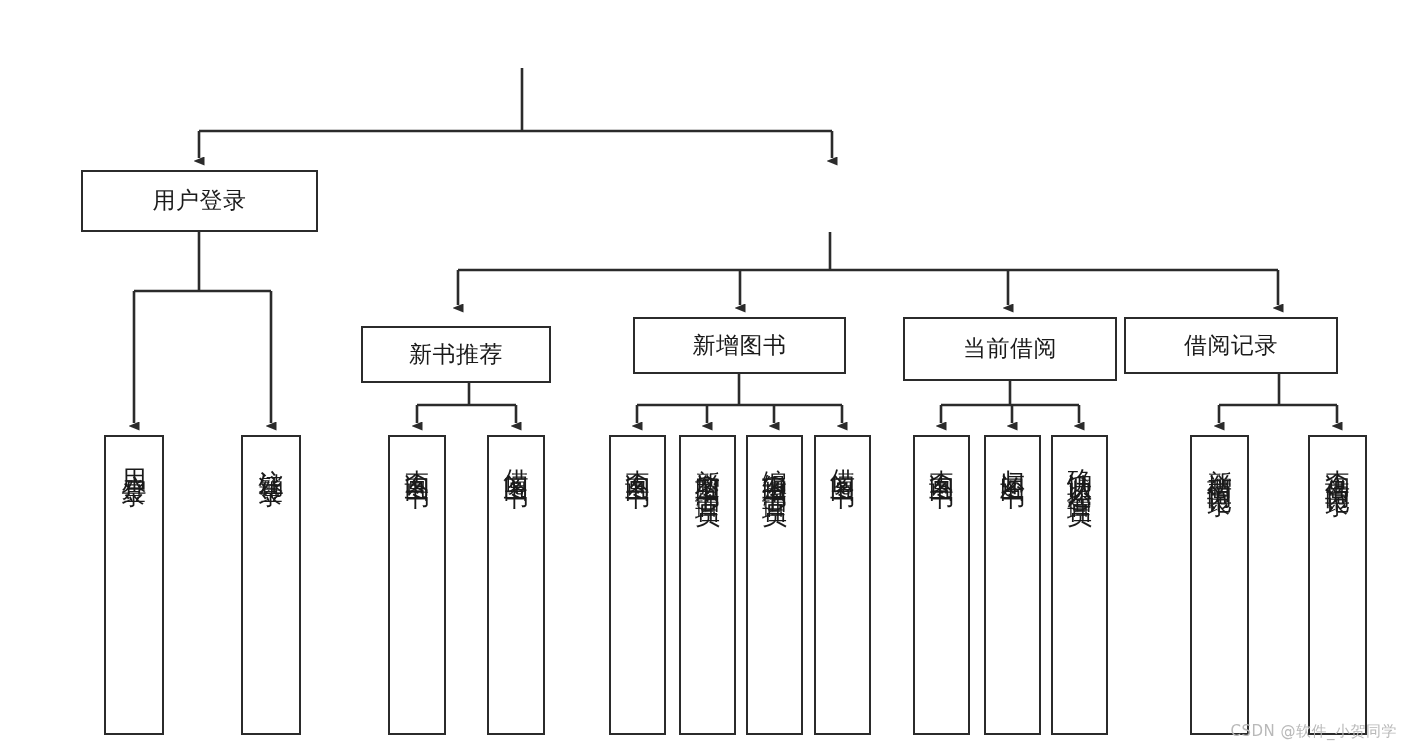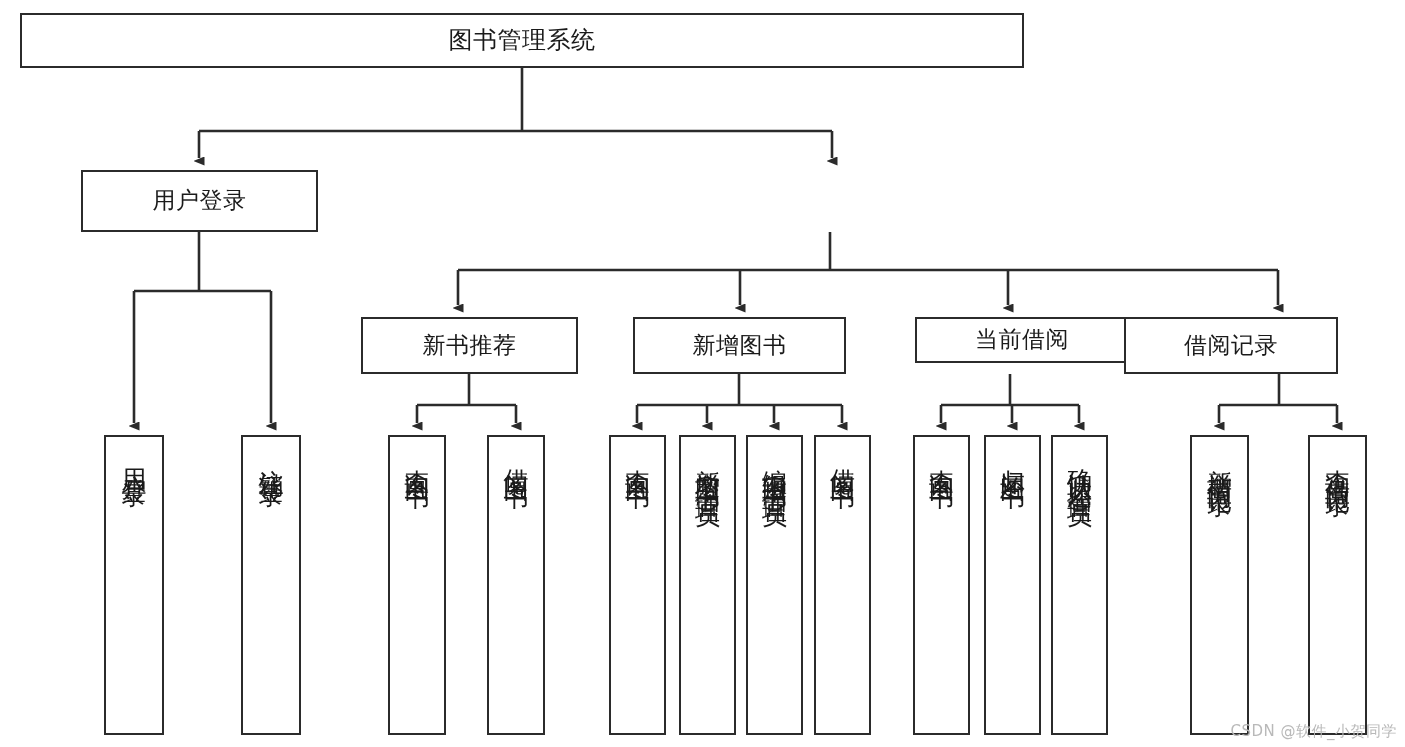--- a/index.html
+++ b/index.html
@@ -124,35 +124,32 @@
       <path d="M1012,405 L1012,423" marker-end="url(#arrowhead)"></path>
       <path d="M1079,405 L1079,423" marker-end="url(#arrowhead)"></path>
 
       <path d="M1279,374 L1279,405"></path>
       <path d="M1219,405 L1337,405"></path>
       <path d="M1219,405 L1219,423" marker-end="url(#arrowhead)"></path>
       <path d="M1337,405 L1337,423" marker-end="url(#arrowhead)"></path>
     </g>
   </svg>
 
-  <div class="node horiz root" style="left: 20px; top: 13px; width: 1004px; height: 55px;">
-    <span class="node-label">图书管理系统</span>
-  </div>
 
   <div class="node horiz" style="left: 81px; top: 170px; width: 237px; height: 62px;">
     <span class="node-label">用户登录</span>
   </div>
 
-  <div class="node horiz" style="left: 361px; top: 317px; width: 217px; height: 57px;">
+  <div class="node horiz" style="left: 361px; top: 326px; width: 190px; height: 57px;">
     <span class="node-label">新书推荐</span>
   </div>
   <div class="node horiz" style="left: 633px; top: 317px; width: 213px; height: 57px;">
     <span class="node-label">新增图书</span>
   </div>
-  <div class="node horiz" style="left: 903px; top: 317px; width: 214px; height: 46px; margin-left: 12px;">
+  <div class="node horiz" style="left: 903px; top: 317px; width: 214px; height: 64px;">
     <span class="node-label">当前借阅</span>
   </div>
   <div class="node horiz" style="left: 1124px; top: 317px; width: 214px; height: 57px;">
     <span class="node-label">借阅记录</span>
   </div>
 
   <div class="node vert" style="left: 104px; top: 435px; width: 60px; height: 300px;">
     <span class="node-label">用户登录</span>
   </div>
   <div class="node vert" style="left: 241px; top: 435px; width: 60px; height: 300px;">

